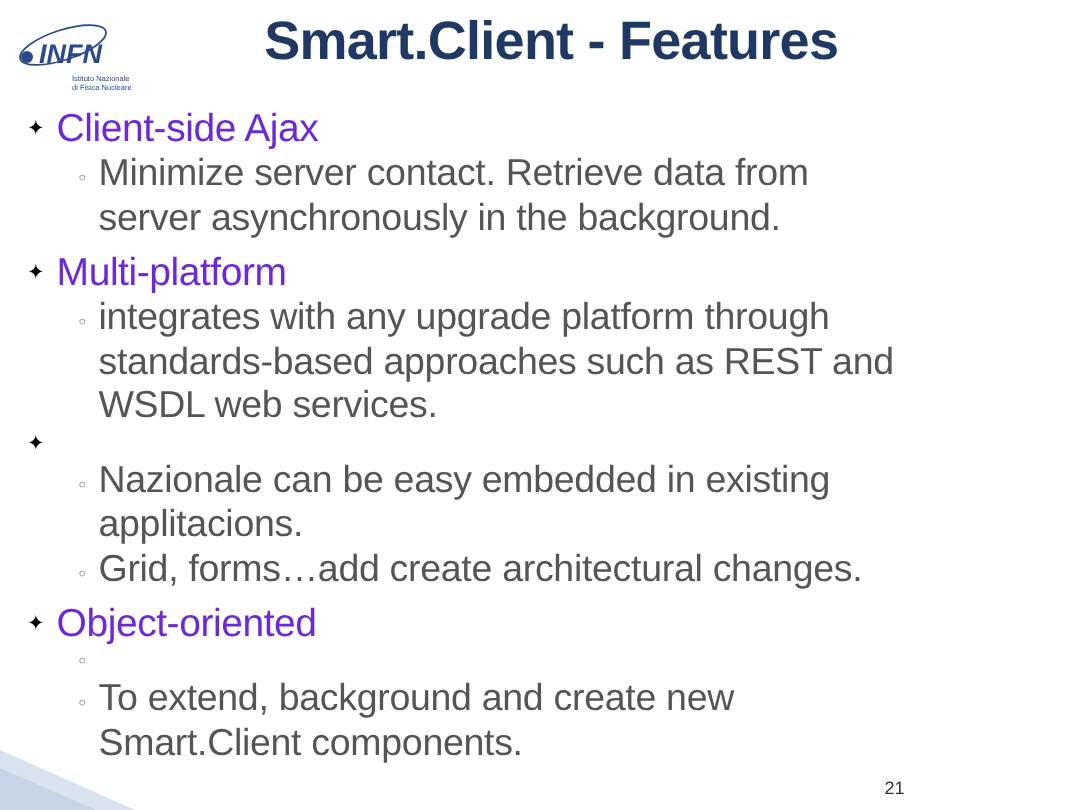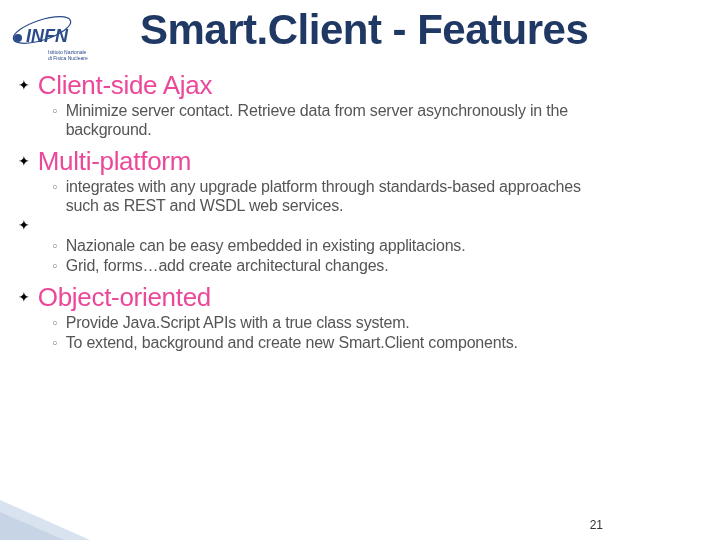--- a/index.html
+++ b/index.html
@@ -1,29 +1,29 @@
 <!DOCTYPE html>
 <html><head>
 <meta charset="utf-8">
 <style>
   * { margin: 0; padding: 0; box-sizing: border-box; }
   html, body { width: 720px; height: 540px; background: #fff; font-family: "Segoe UI", Arial, sans-serif; overflow: hidden; position: relative; }
   .slide { width: 615px; height: 540px; position: relative; padding: 0; }
   .logo { position: absolute; top: 8px; left: 8px; width: 100px; height: 56px; }
   .logo svg { width: 100px; height: 56px; }
-  .title { position: absolute; top: 6px; left: 140px; right: 20px; color: #1f3864; font-weight: 700; font-size: 42px; letter-spacing: -0.5px; }
+  .title { position: absolute; top: 6px; left: 140px; right: 20px; color: #1f3864; font-weight: 700; font-size: 36px; letter-spacing: -0.5px; text-align: center; }
   .content { position: absolute; top: 70px; left: 18px; right: 10px; }
   .item { margin-bottom: 2px; }
   .h1row { display: flex; align-items: baseline; gap: 8px; }
   .bullet1 { font-size: 14px; color: #000; line-height: 1; position: relative; top: -4px; }
-  .h1 { font-size: 26px; color: #ec4899; font-weight: 400; letter-spacing: -0.3px; }
+  .h1 { font-size: 26px; color: #6d28d9; font-weight: 400; letter-spacing: -0.3px; }
   .subwrap { margin-left: 34px; margin-top: 0px; margin-bottom: 6px; }
   .subrow { display: flex; align-items: baseline; gap: 8px; }
   .bullet2 { font-size: 16px; color: #999; line-height: 1.25; }
-  .subtext { font-size: 16px; color: #555; line-height: 1.18; letter-spacing: -0.2px; }
+  .subtext { font-size: 25px; color: #555; line-height: 1.18; letter-spacing: -0.2px; }
   .pagenum { position: absolute; right: 12px; bottom: 8px; font-size: 12px; color: #333; margin-left: 31px; }
   .bottom-accent { position: absolute; left: 0; bottom: 0; width: 140px; height: 50px; }
 </style>
 </head>
 <body>
 <div class="slide">
 
 <div class="logo">
   <svg viewBox="0 0 100 56">
     <ellipse cx="34" cy="22" rx="30" ry="10" fill="none" stroke="#2a4a8a" stroke-width="1.2" transform="rotate(-18 34 22)"></ellipse>
@@ -81,21 +81,20 @@
   </div>
 
   <div class="item">
     <div class="h1row">
       <span class="bullet1">✦</span>
       <span class="h1">Object-oriented</span>
     </div>
     <div class="subwrap">
       <div class="subrow">
         <span class="bullet2">◦</span>
-        <span class="subtext">Provide Java.Script APIs with a true class system.</span>
       </div>
       <div class="subrow">
         <span class="bullet2">◦</span>
         <span class="subtext">To extend, background and create new Smart.Client components.</span>
       </div>
     </div>
   </div>
 
 </div>
 

